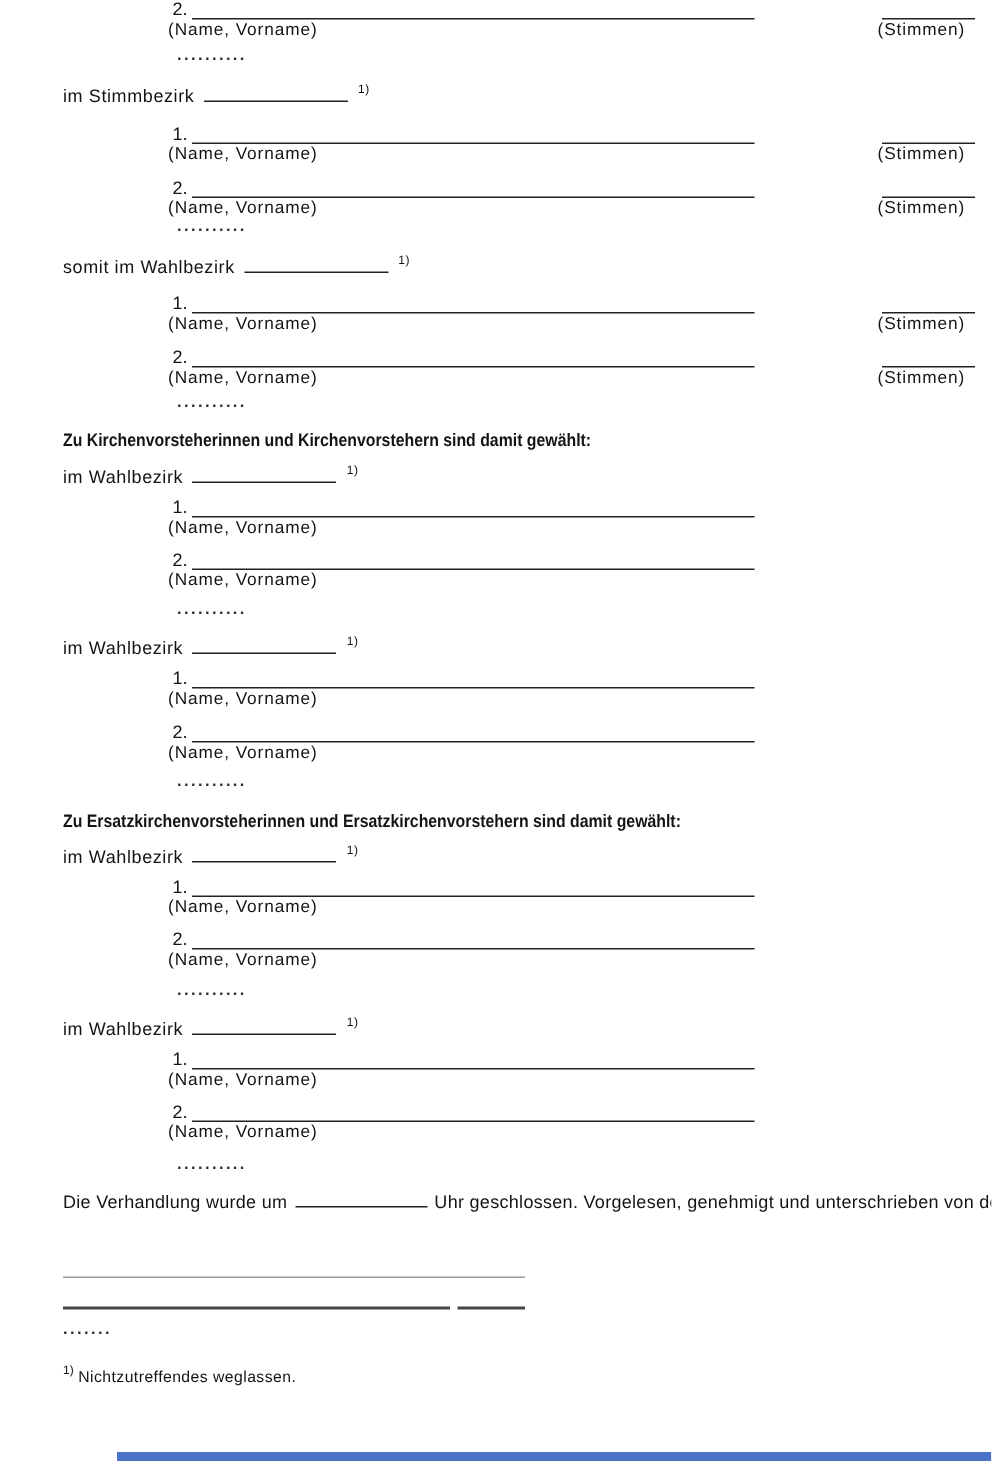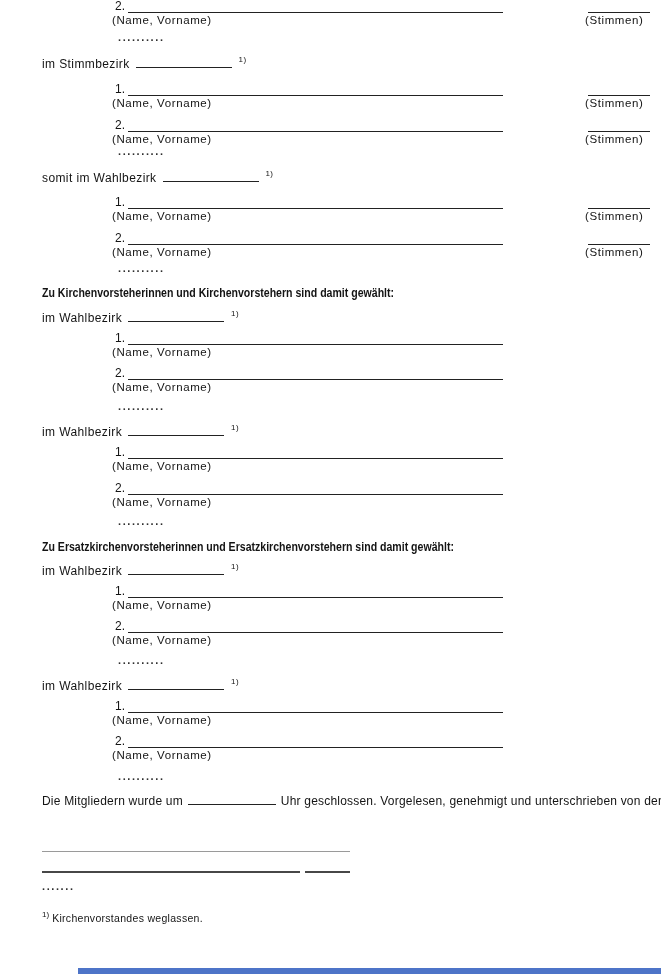--- a/index.html
+++ b/index.html
@@ -235,30 +235,30 @@
       <span class="blank"></span>
     </div>
     <div class="ecaps">
       <span class="capname caption">(Name, Vorname)</span>
     </div>
   </div>
 
   <div class="row dots indent" style="top:770px">..........</div>
 
   <div class="row para" style="top:793px">
-    <span>Die Mitgliedern wurde um</span><span class="pblank"></span><span>Uhr geschlossen. Vorgelesen, genehmigt und unterschrieben von den</span>
+    <span>Die Verhandlung wurde um</span><span class="pblank"></span><span>Uhr geschlossen. Vorgelesen, genehmigt und unterschrieben von den</span>
   </div>
 
   <div class="row sig1" style="top:851px"></div>
   <div class="row sig2" style="top:871px">
     <span class="seg segA"></span>
     <span class="seg segB"></span>
   </div>
 
   <div class="row dots" style="top:880px">.......</div>
 
   <div class="row footnote" style="top:912px">
-    <span class="sup fsup">1)</span><span class="ftext">Kirchenvorstandes weglassen.</span>
+    <span class="sup fsup">1)</span><span class="ftext">Nichtzutreffendes weglassen.</span>
   </div>
 
   <div class="bottom-strip"></div>
 
 </div>
 
 </body></html>

